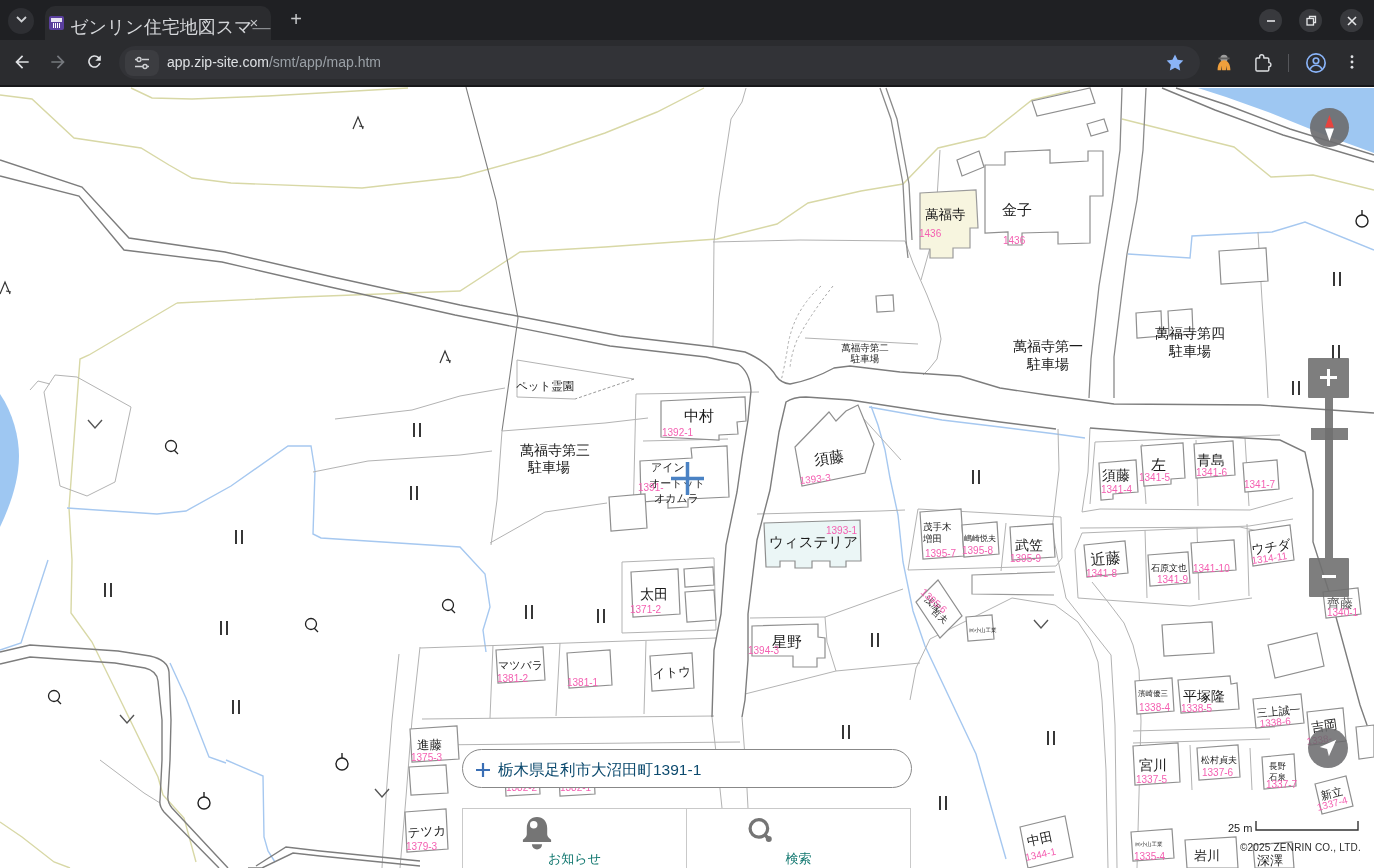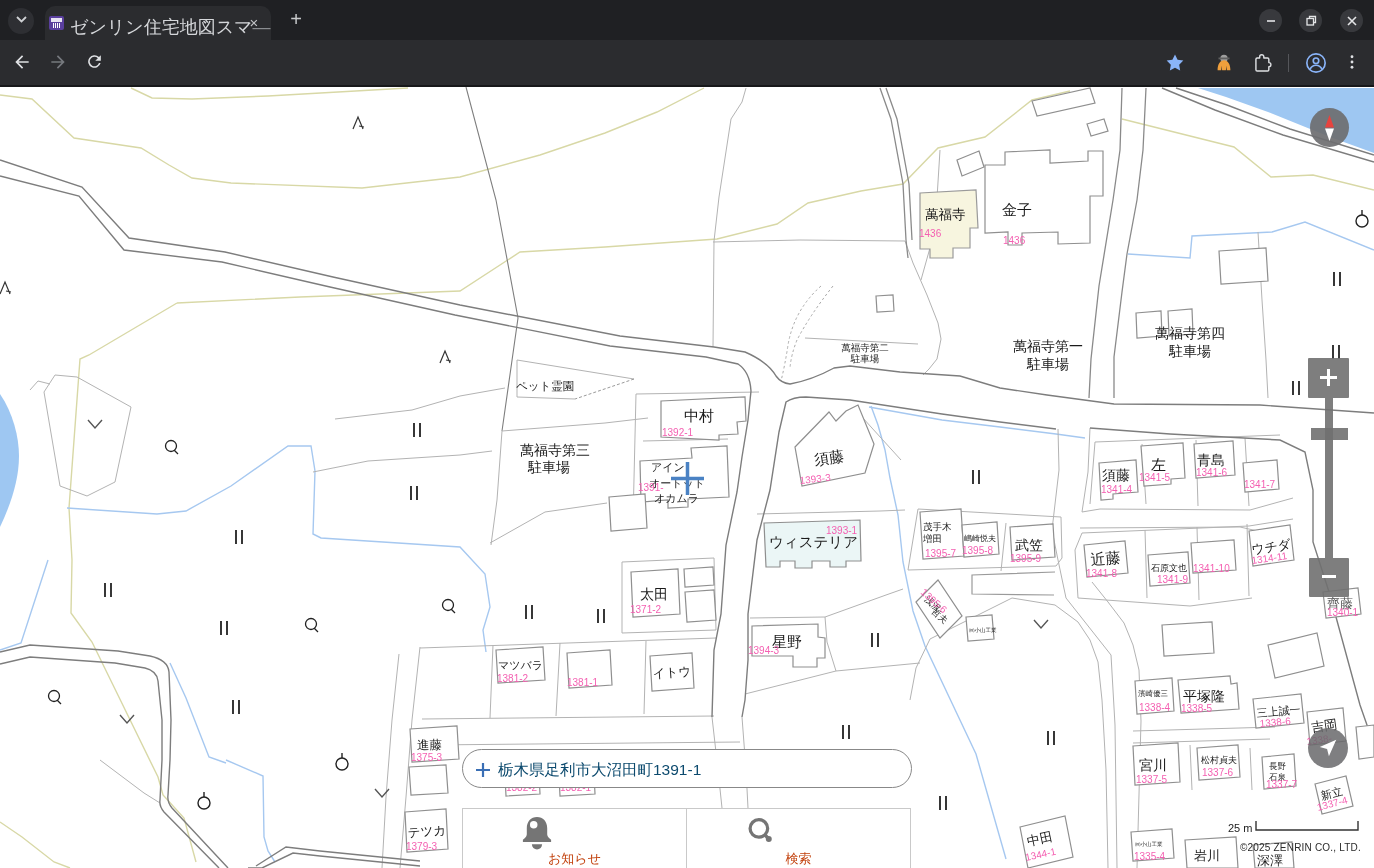--- a/index.html
+++ b/index.html
@@ -43,21 +43,21 @@
 #zoomminus:before { content:""; position:absolute; left:13px; top:17px; width:14px; height:3px; background:#fff; }
 #locbtn { position:absolute; left:1308px; top:728px; width:40px; height:40px; border-radius:50%;
   background:rgba(105,105,107,0.85); }
 #searchpill { position:absolute; left:462px; top:749px; width:450px; height:39px; background:#fff;
   border:1px solid #888; border-radius:19.5px; }
 #searchpill .txt { position:absolute; left:35px; top:10px; font-size:15.5px; color:#0c4a6e; }
 #navbar { position:absolute; left:462px; top:808px; width:449px; height:60px; background:#fff;
   border:1px solid #c9c9c9; border-bottom:none; display:flex; }
 #navbar .cell { flex:1; position:relative; text-align:center; }
 #navbar .cell + .cell { border-left:1px solid #c9c9c9; }
-#navbar .lbl { position:absolute; width:100%; top:41px; font-size:13px; color:#c2410c; }
+#navbar .lbl { position:absolute; width:100%; top:41px; font-size:13px; color:#0f766e; }
 </style>
 </head>
 <body>
 <svg width="1374" height="781" viewBox="0 87 1374 781" font-family="'Liberation Sans', sans-serif" style="position:absolute;left:0;top:87px">
 <rect x="0" y="87" width="1374" height="781" fill="#ffffff"></rect>
 <polygon points="1198,88 1374,88 1374,153 1330,137 1268,112 1226,97" fill="#9ec7f2"></polygon>
 <path d="M0,394 C13,413 19,437 19,456 C19,481 10,506 0,527 Z" fill="#9ec7f2"></path>
 <polyline points="0,95 32,99 74,138 141,148 169,165 192,178 231,183 362,188 460,177 540,155 605,133 657,112 704,88" fill="none" stroke="#d8d8a6" stroke-width="1.4"></polyline>
 <polyline points="131,88 152,98 192,99 268,96 408,88" fill="none" stroke="#d8d8a6" stroke-width="1.4"></polyline>
 <polyline points="177,303 300,297 460,291 520,252 605,247 717,239 777,224 808,203 861,191 903,184 938,148 985,137 1032,100 1070,91" fill="none" stroke="#d8d8a6" stroke-width="1.4"></polyline>
@@ -404,20 +404,31 @@
 <div id="toolbar">
   <svg class="tbico" style="left:12px" width="20" height="20" viewBox="0 0 24 24">
       <path d="M20,11 H7.8 L13.4,5.4 L12,4 L4,12 L12,20 L13.4,18.6 L7.8,13 H20 Z" fill="#dfe1e4"></path>
     </svg>
   <svg class="tbico" style="left:48px" width="20" height="20" viewBox="0 0 24 24">
       <path d="M4,11 H16.2 L10.6,5.4 L12,4 L20,12 L12,20 L10.6,18.6 L16.2,13 H4 Z" fill="#76797e"></path>
     </svg>
   <svg class="tbico" style="left:85px" width="19" height="19" viewBox="0 0 24 24">
       <path d="M17.65,6.35 A8,8 0 1,0 19.73,14 H17.65 A6,6 0 1,1 16.24,7.76 L13,11 H20 V4 Z" fill="#dfe1e4"></path>
     </svg>
+  <div id="pill">
+    <div class="badge">
+      <svg class="abs" style="left:9px;top:6px" width="16" height="14" viewBox="0 0 16 14">
+        <circle cx="5" cy="3.5" r="2" fill="none" stroke="#d0d2d5" stroke-width="1.4"></circle>
+        <path d="M8,3.5 H15 M1,3.5 H3" stroke="#d0d2d5" stroke-width="1.4"></path>
+        <circle cx="11" cy="10.5" r="2" fill="none" stroke="#d0d2d5" stroke-width="1.4"></circle>
+        <path d="M1,10.5 H9 M13,10.5 H15" stroke="#d0d2d5" stroke-width="1.4"></path>
+      </svg>
+    </div>
+    <div id="urltxt">app.zip-site.com<span>/smt/app/map.htm</span></div>
+  </div>
   <svg class="tbico" style="left:1165px;top:13px" width="20" height="20" viewBox="0 0 24 24">
       <path d="M12,1.8 L15.1,8.1 L22,9.1 L17,14 L18.2,20.9 L12,17.6 L5.8,20.9 L7,14 L2,9.1 L8.9,8.1 Z" fill="#8ab4f8"></path>
     </svg>
   <svg class="tbico" style="left:1213px;top:12px" width="22" height="22" viewBox="0 0 24 24">
     <circle cx="12" cy="7" r="4" fill="#9e9e9e"></circle>
     <path d="M12,9 C8,9 5,13 5,20 L9,20 L9,15 L10,20 L14,20 L15,15 L15,20 L19,20 C19,13 16,9 12,9 Z" fill="#ef9f3c"></path>
     <path d="M6,7 H18" stroke="#616161" stroke-width="2"></path>
   </svg>
   <svg class="tbico" style="left:1253px;top:13px" width="20" height="20" viewBox="0 0 24 24">
     <path d="M13,4.5 A2.5,2.5 0 0,0 8,4.5 V6 H5 C4.2,6 3.5,6.7 3.5,7.5 V20 C3.5,20.8 4.2,21.5 5,21.5 H17.5 C18.3,21.5 19,20.8 19,20 V16.5 A2.5,2.5 0 0,0 19,11.5 V7.5 C19,6.7 18.3,6 17.5,6 H13 Z" fill="none" stroke="#dfe1e4" stroke-width="1.7" stroke-linejoin="round"></path>

